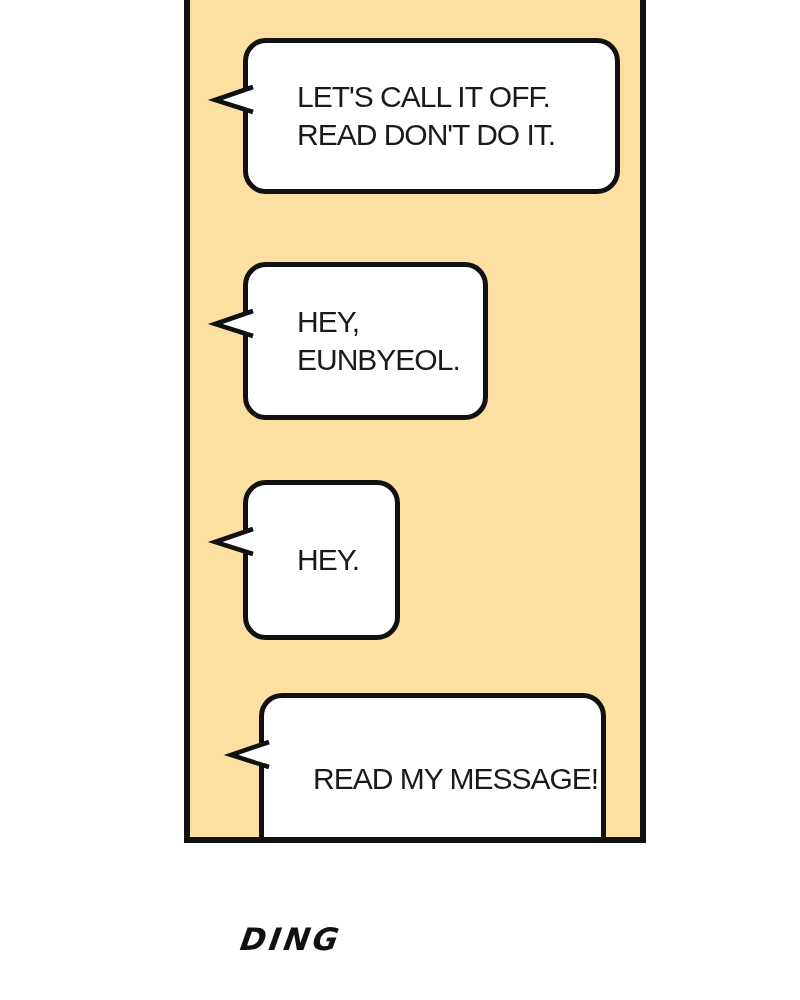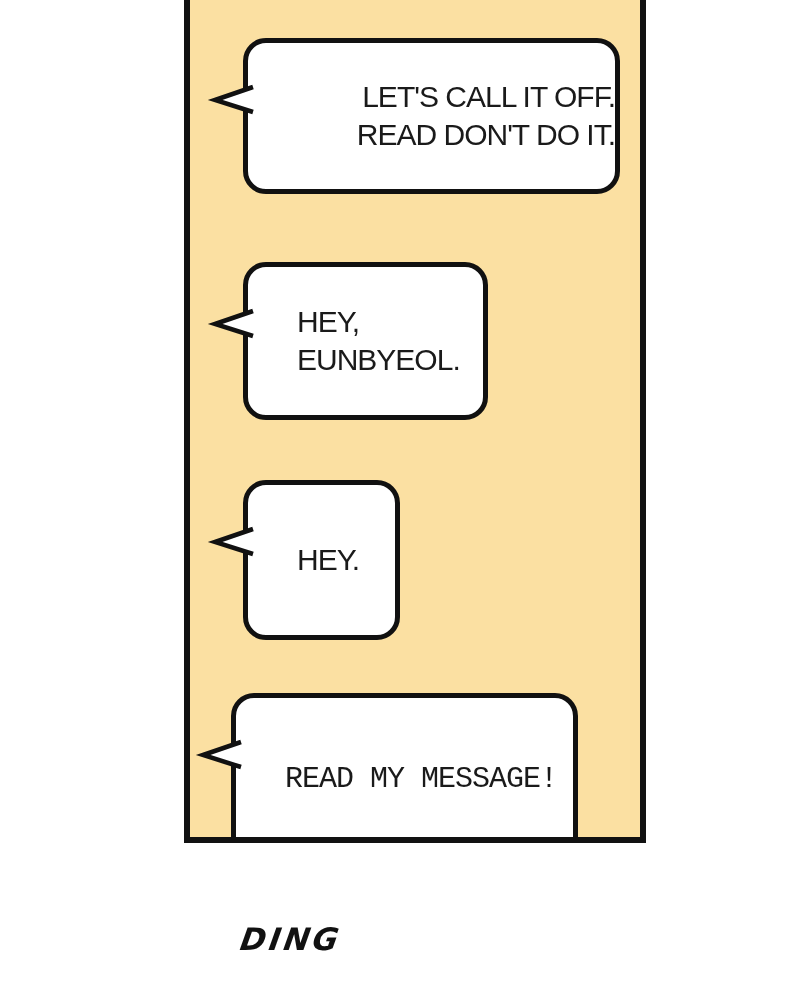--- a/index.html
+++ b/index.html
@@ -40,24 +40,24 @@
     justify-content: center;
     padding-left: 49px;
     color: #1a1a1a;
     font-size: 30px;
     line-height: 38px;
     letter-spacing: -1px;
     white-space: nowrap;
   }
   .bubble .line { display: block; }
 
-  .b1 { left: 53px; top: 44px;  width: 377px; height: 156px; text-align: right; }
+  .b1 { left: 53px; top: 44px;  width: 377px; height: 156px; }
   .b2 { left: 53px; top: 268px; width: 245px; height: 158px; }
   .b3 { left: 53px; top: 486px; width: 157px; height: 160px; }
-  .b4 { left: 41px; top: 699px; width: 347px; height: 172px; font-family: Liberation Mono, monospace; } 
+  .b4 { left: 69px; top: 699px; width: 347px; height: 172px; } 
 
   
   .tail {
     position: absolute;
     left: -37px;
     top: 40px;
     width: 42px;
     height: 34px;
     overflow: visible;
   }

